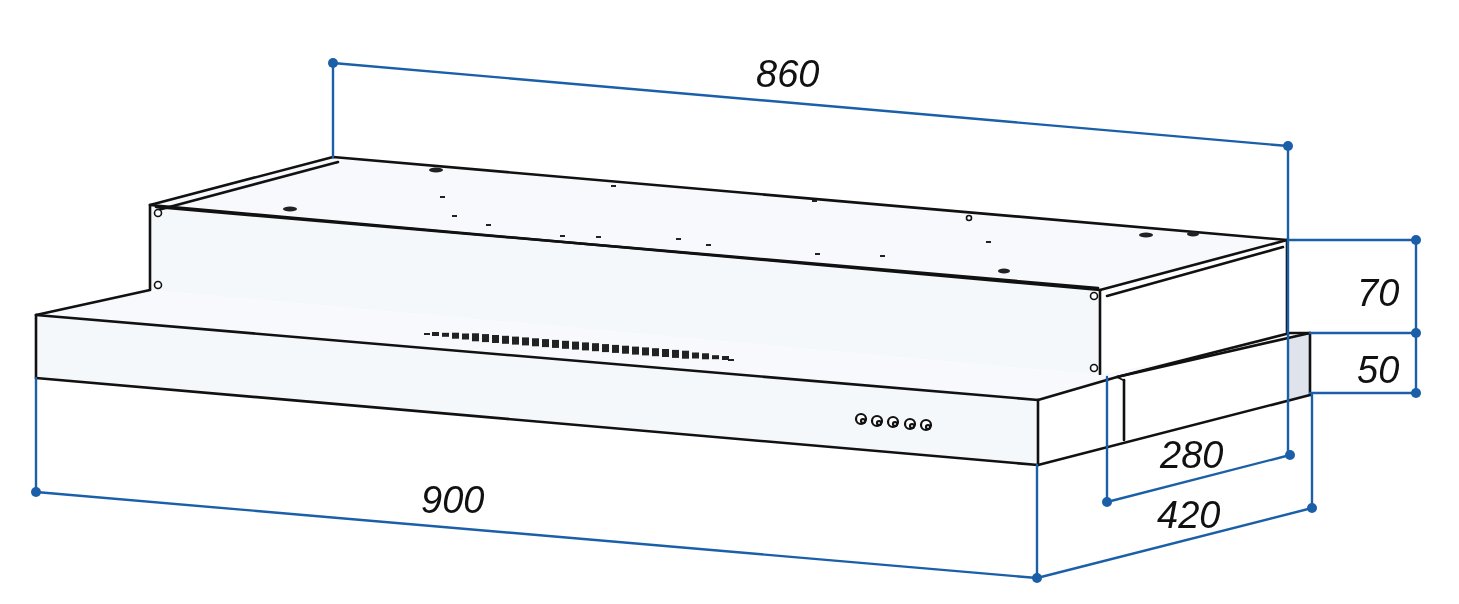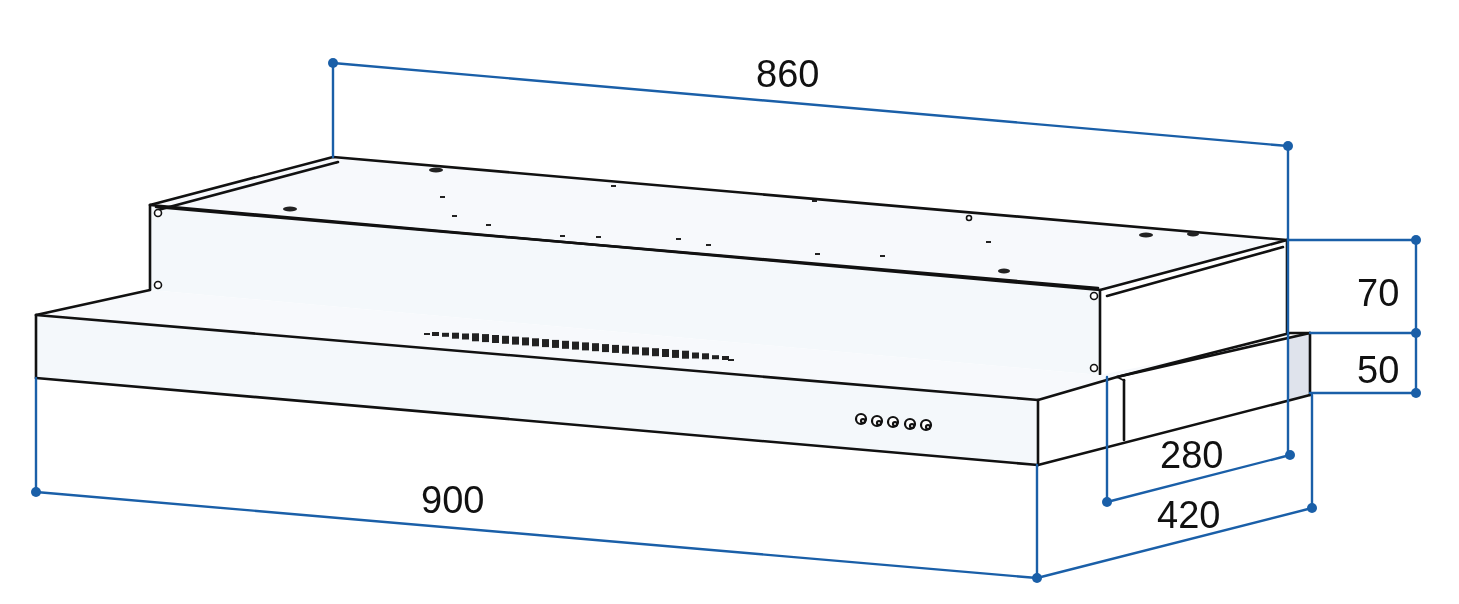--- a/index.html
+++ b/index.html
@@ -1,17 +1,17 @@
 <!DOCTYPE html>
 <html><head>
   <meta charset="utf-8">
   <style>
     html, body { margin: 0; padding: 0; background: #ffffff; }
     body { width: 1459px; height: 604px; overflow: hidden; position: relative; }
-    #stage { position: absolute; left: 0; top: 0; width: 1459px; height: 432px; }
+    #stage { position: absolute; left: 0; top: 0; width: 1459px; height: 432px; font-style: italic; }
     svg { display: block; }
     .edge { fill: none; stroke: #111111; stroke-width: 2.6; stroke-linejoin: round; stroke-linecap: round; }
     .edge-thin { fill: none; stroke: #111111; stroke-width: 1.6; }
     .face { fill: #f4f8fb; stroke: none; }
     .face-top { fill: #f7f9fc; stroke: none; }
     .face-side { fill: #ffffff; stroke: none; }
     .face-shade { fill: #dfe3ec; stroke: none; }
     .dim { fill: none; stroke: #1a5fa8; stroke-width: 2.4; stroke-linecap: round; }
     .dot { fill: #1a5fa8; }
     .dim-label { font-family: "Liberation Sans", sans-serif; font-size: 38px; fill: #111111; }

